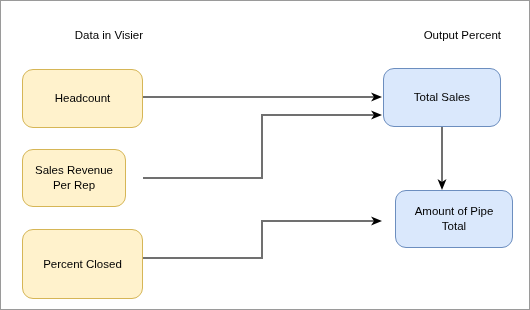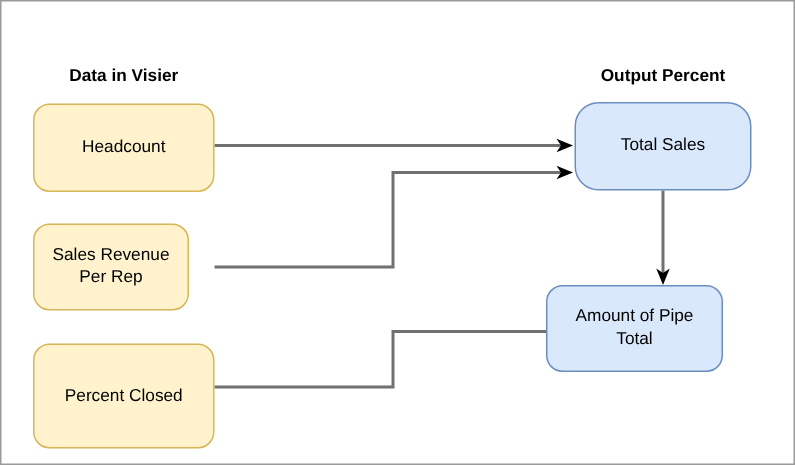--- a/index.html
+++ b/index.html
@@ -13,26 +13,25 @@
     height: 310px;
     background: #ffffff;
     border: 1px solid #9a9a9a;
     box-sizing: border-box;
     overflow: hidden;
     font-family: "Liberation Sans", sans-serif;
   }
   .heading {
     position: absolute;
     font-size: 11.5px;
-    font-weight: bold;
+    font-weight: normal;
     color: #000000;
-    text-align: center;
+    text-align: right;
     white-space: nowrap;
     line-height: 14px;
-    margin-top: 16px;
   }
   #heading-left  { left: 21px;  top: 27px; width: 121px; }
   #heading-right { left: 382px; top: 27px; width: 118px; }
 
   .node {
     position: absolute;
     box-sizing: border-box;
     border-radius: 11px;
     display: flex;
     align-items: center;
@@ -48,22 +47,22 @@
     border: 1px solid #d6b656;
   }
   .node.target {
     background: #dae8fc;
     border: 1px solid #6c8ebf;
   }
 
   #node-headcount      { left: 21px;  top: 68px;  width: 121px; height: 59px; }
   #node-sales-revenue  { left: 21px;  top: 148px; width: 104px; height: 58px; }
   #node-percent-closed { left: 21px;  top: 228px; width: 121px; height: 70px; }
-  #node-total-sales    { left: 382px; top: 67px;  width: 118px; height: 59px; border-radius: 16px; }
-  #node-pipe-needed    { left: 363px; top: 189px; width: 118px; height: 58px; justify-content: center; }
+  #node-total-sales    { left: 382px; top: 67px;  width: 118px; height: 59px; }
+  #node-pipe-needed    { left: 394px; top: 189px; width: 118px; height: 58px; justify-content: center; }
 
   #edges {
     position: absolute;
     left: 0;
     top: 0;
     width: 530px;
     height: 310px;
     pointer-events: none;
   }
   .edge-line {

